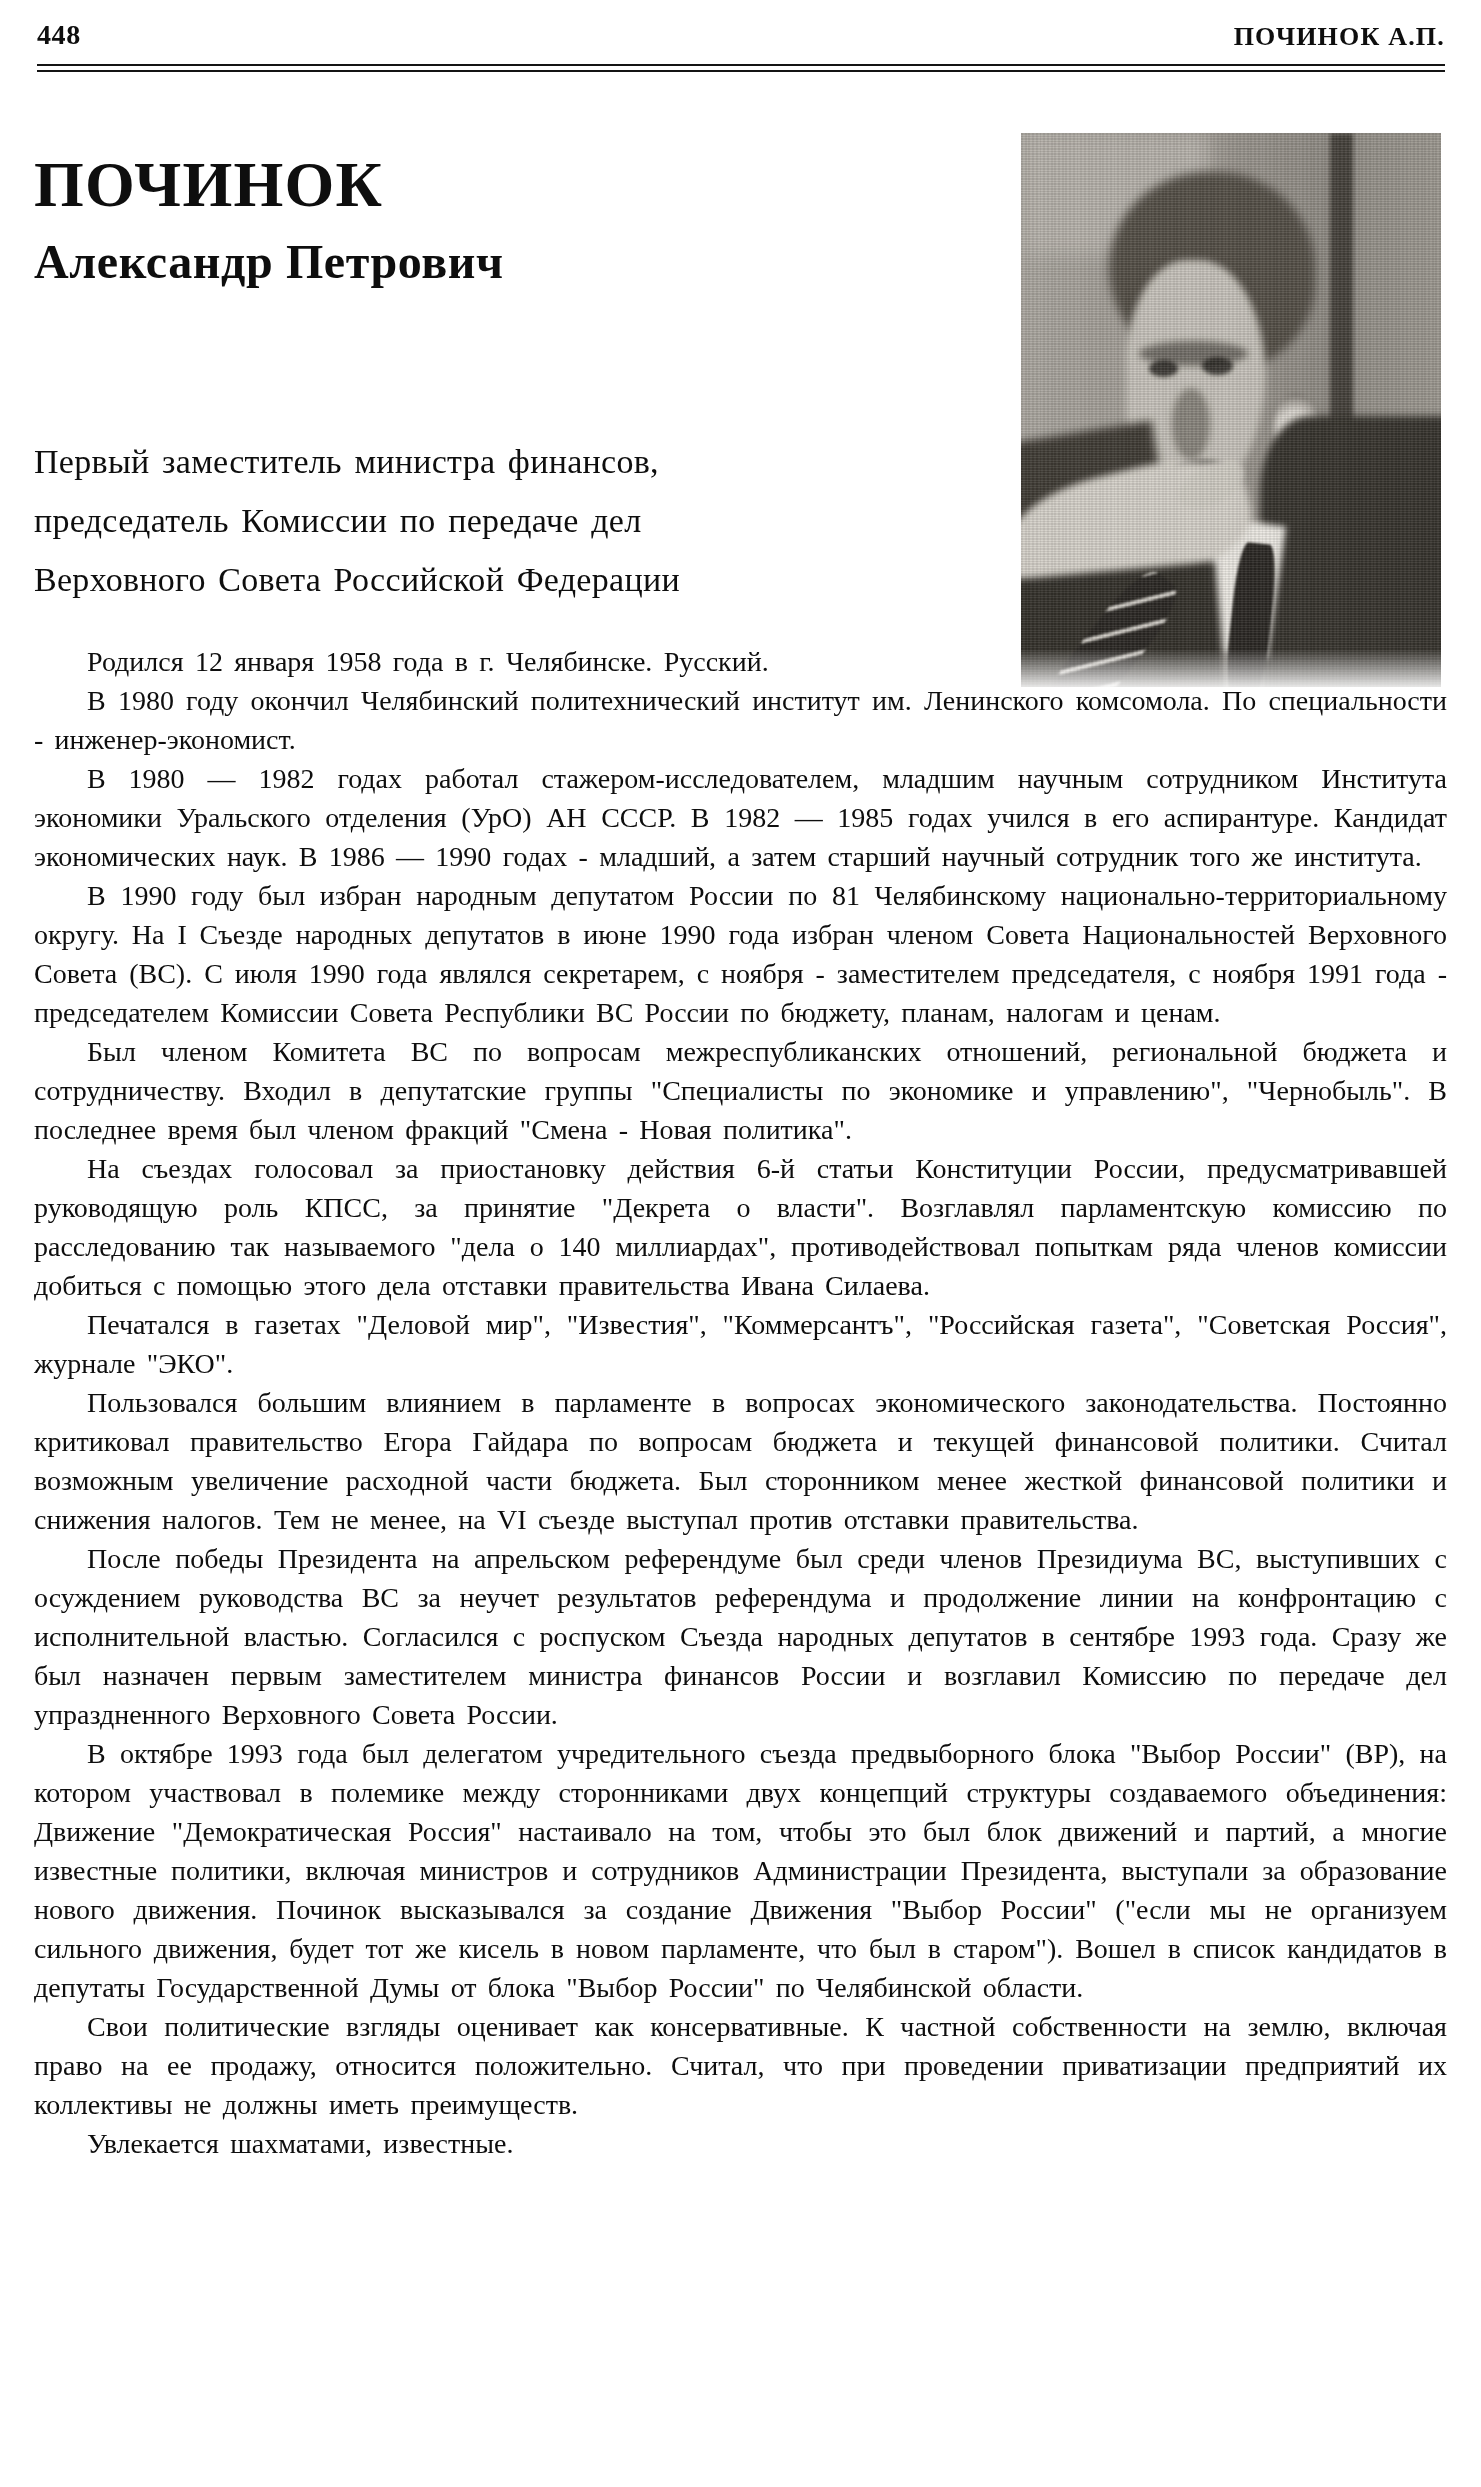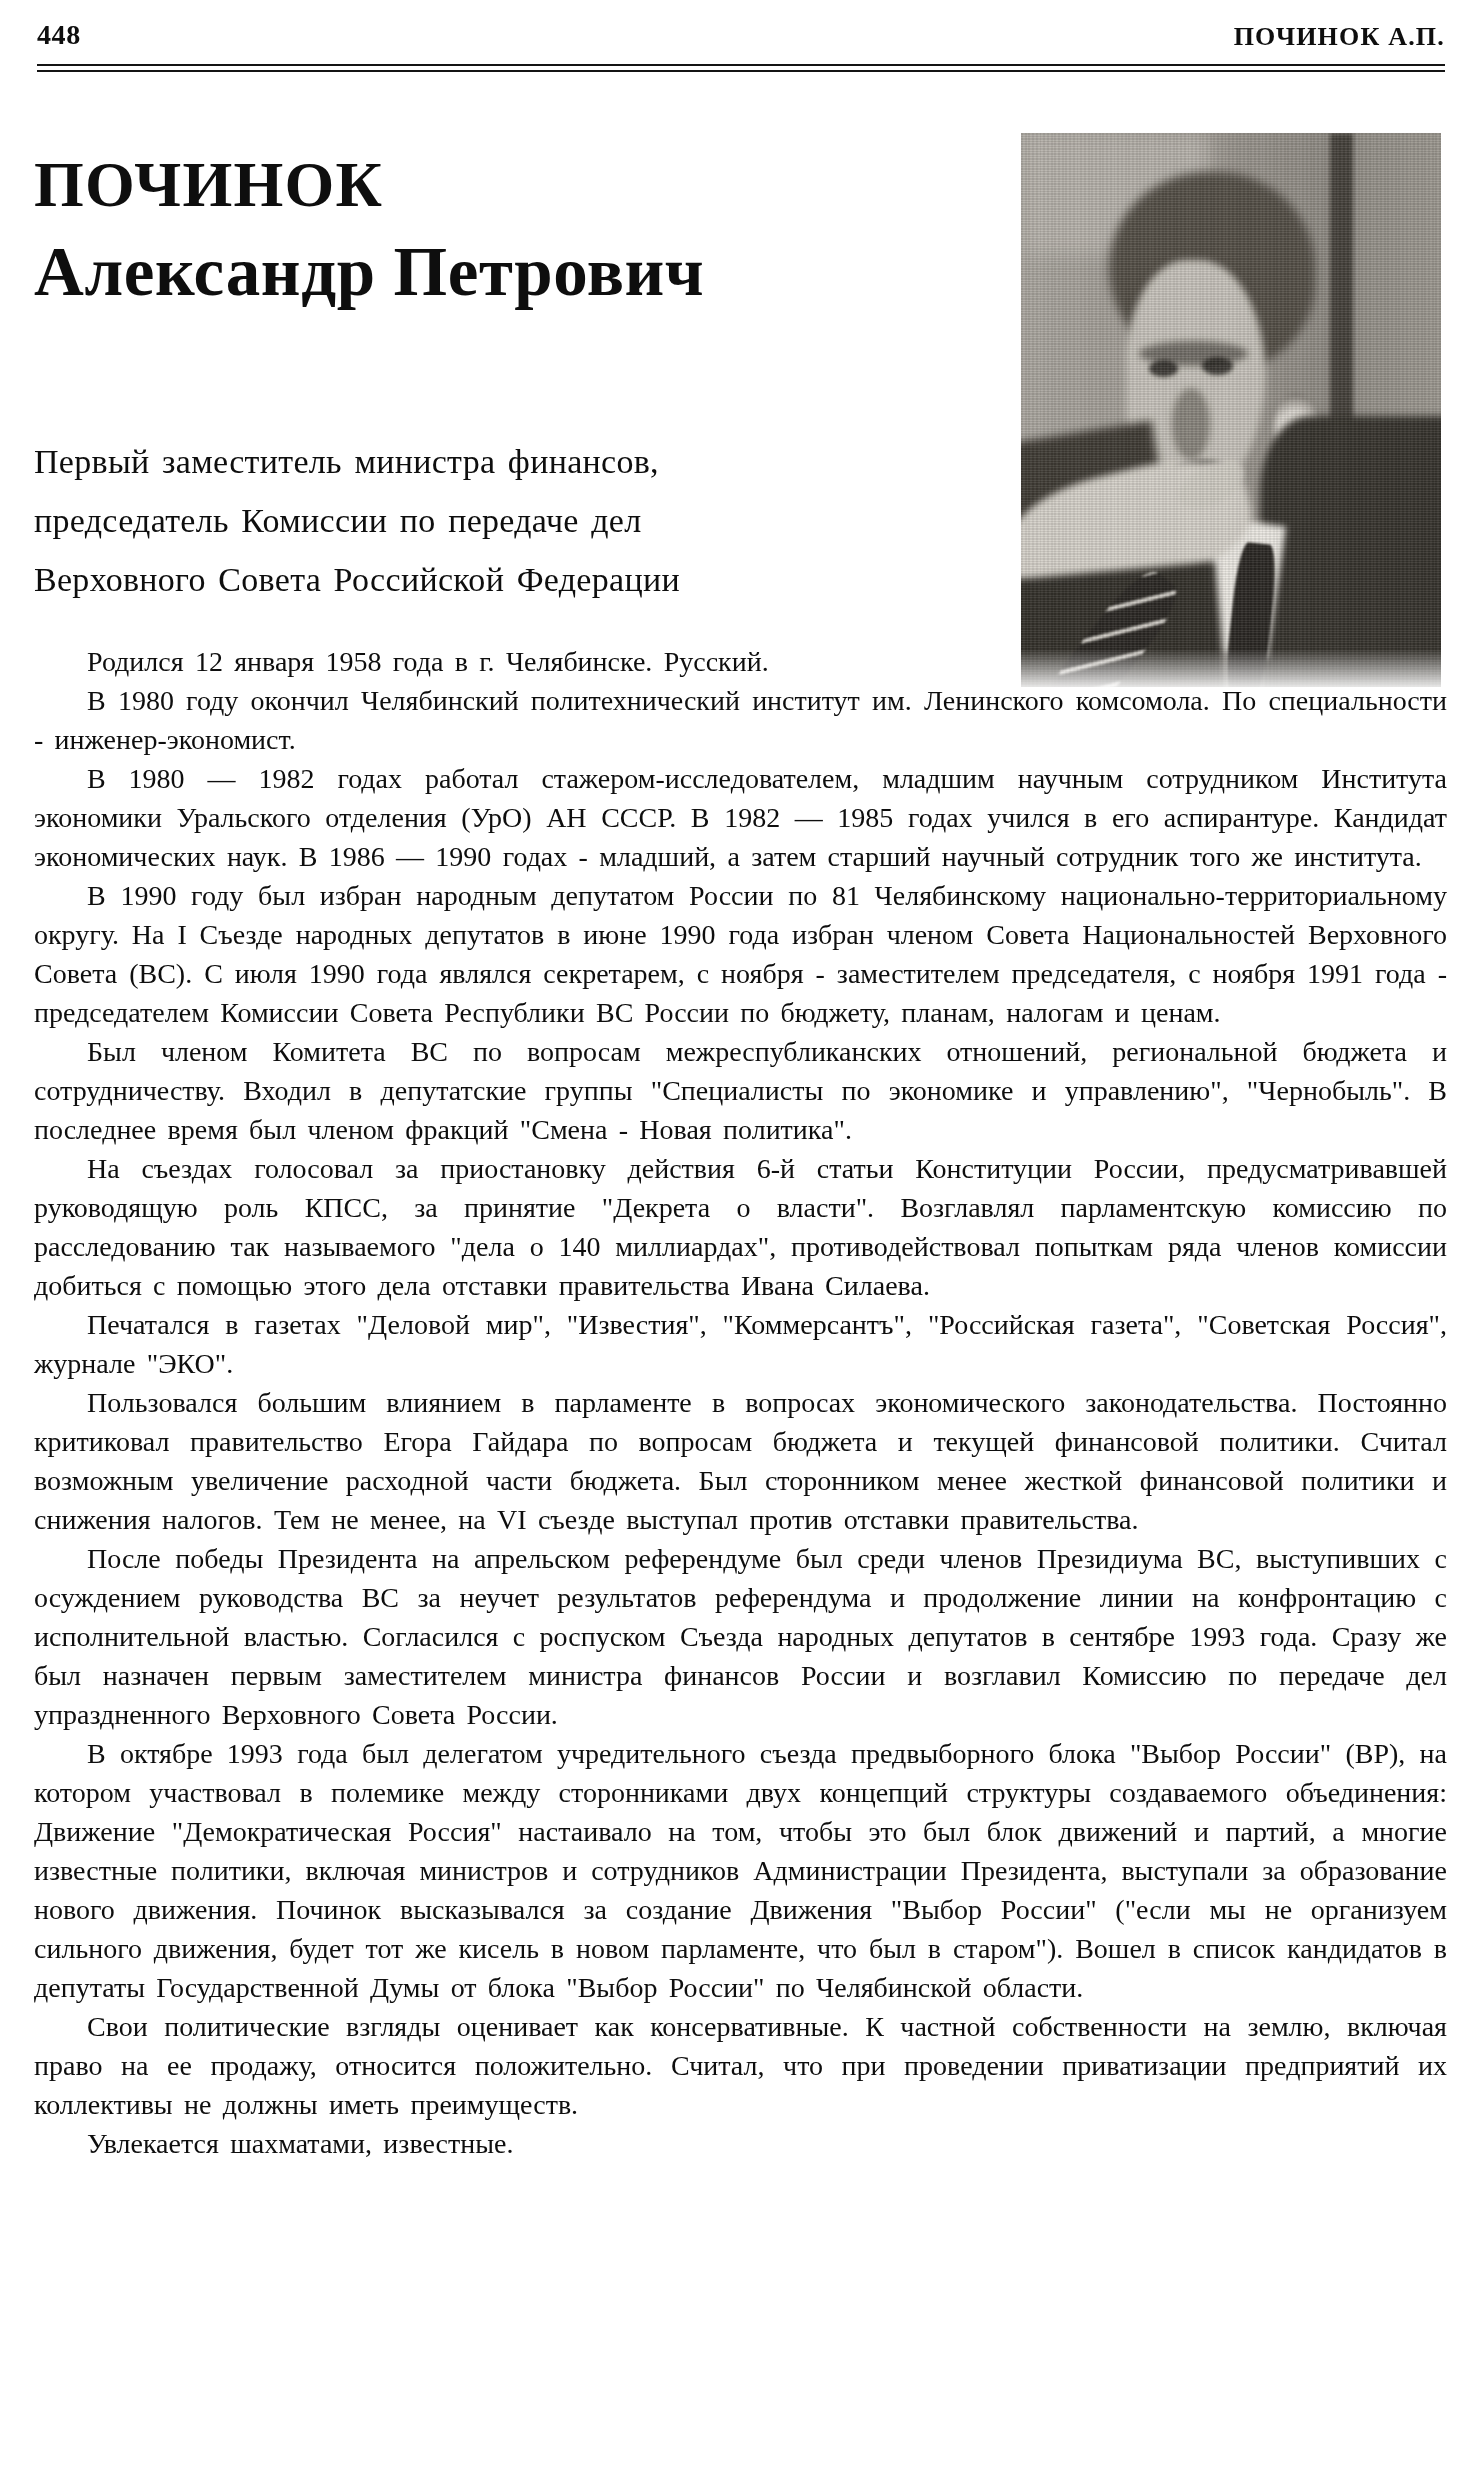--- a/index.html
+++ b/index.html
@@ -29,21 +29,21 @@
     border-bottom:2.5px solid #141414;
   }
 
   
   .title-surname {
     position:absolute; left:34px; top:153px;
     font-size:64px; font-weight:700; line-height:1; letter-spacing:1.2px;
   }
   .title-name {
     position:absolute; left:34px; top:238px;
-    font-size:69px; font-weight:700; line-height:1; letter-spacing:0.6px;
+    font-size:48px; font-weight:700; line-height:1; letter-spacing:0.6px;
   }
   .subtitle {
     position:absolute; left:34px; top:432px; width:913px;
     font-size:34px; font-weight:400; line-height:59px; letter-spacing:0.3px;
     word-spacing:3.7px;
   }
 
   
   .photo {
     position:absolute; left:1021px; top:133px; width:420px; height:554px;

